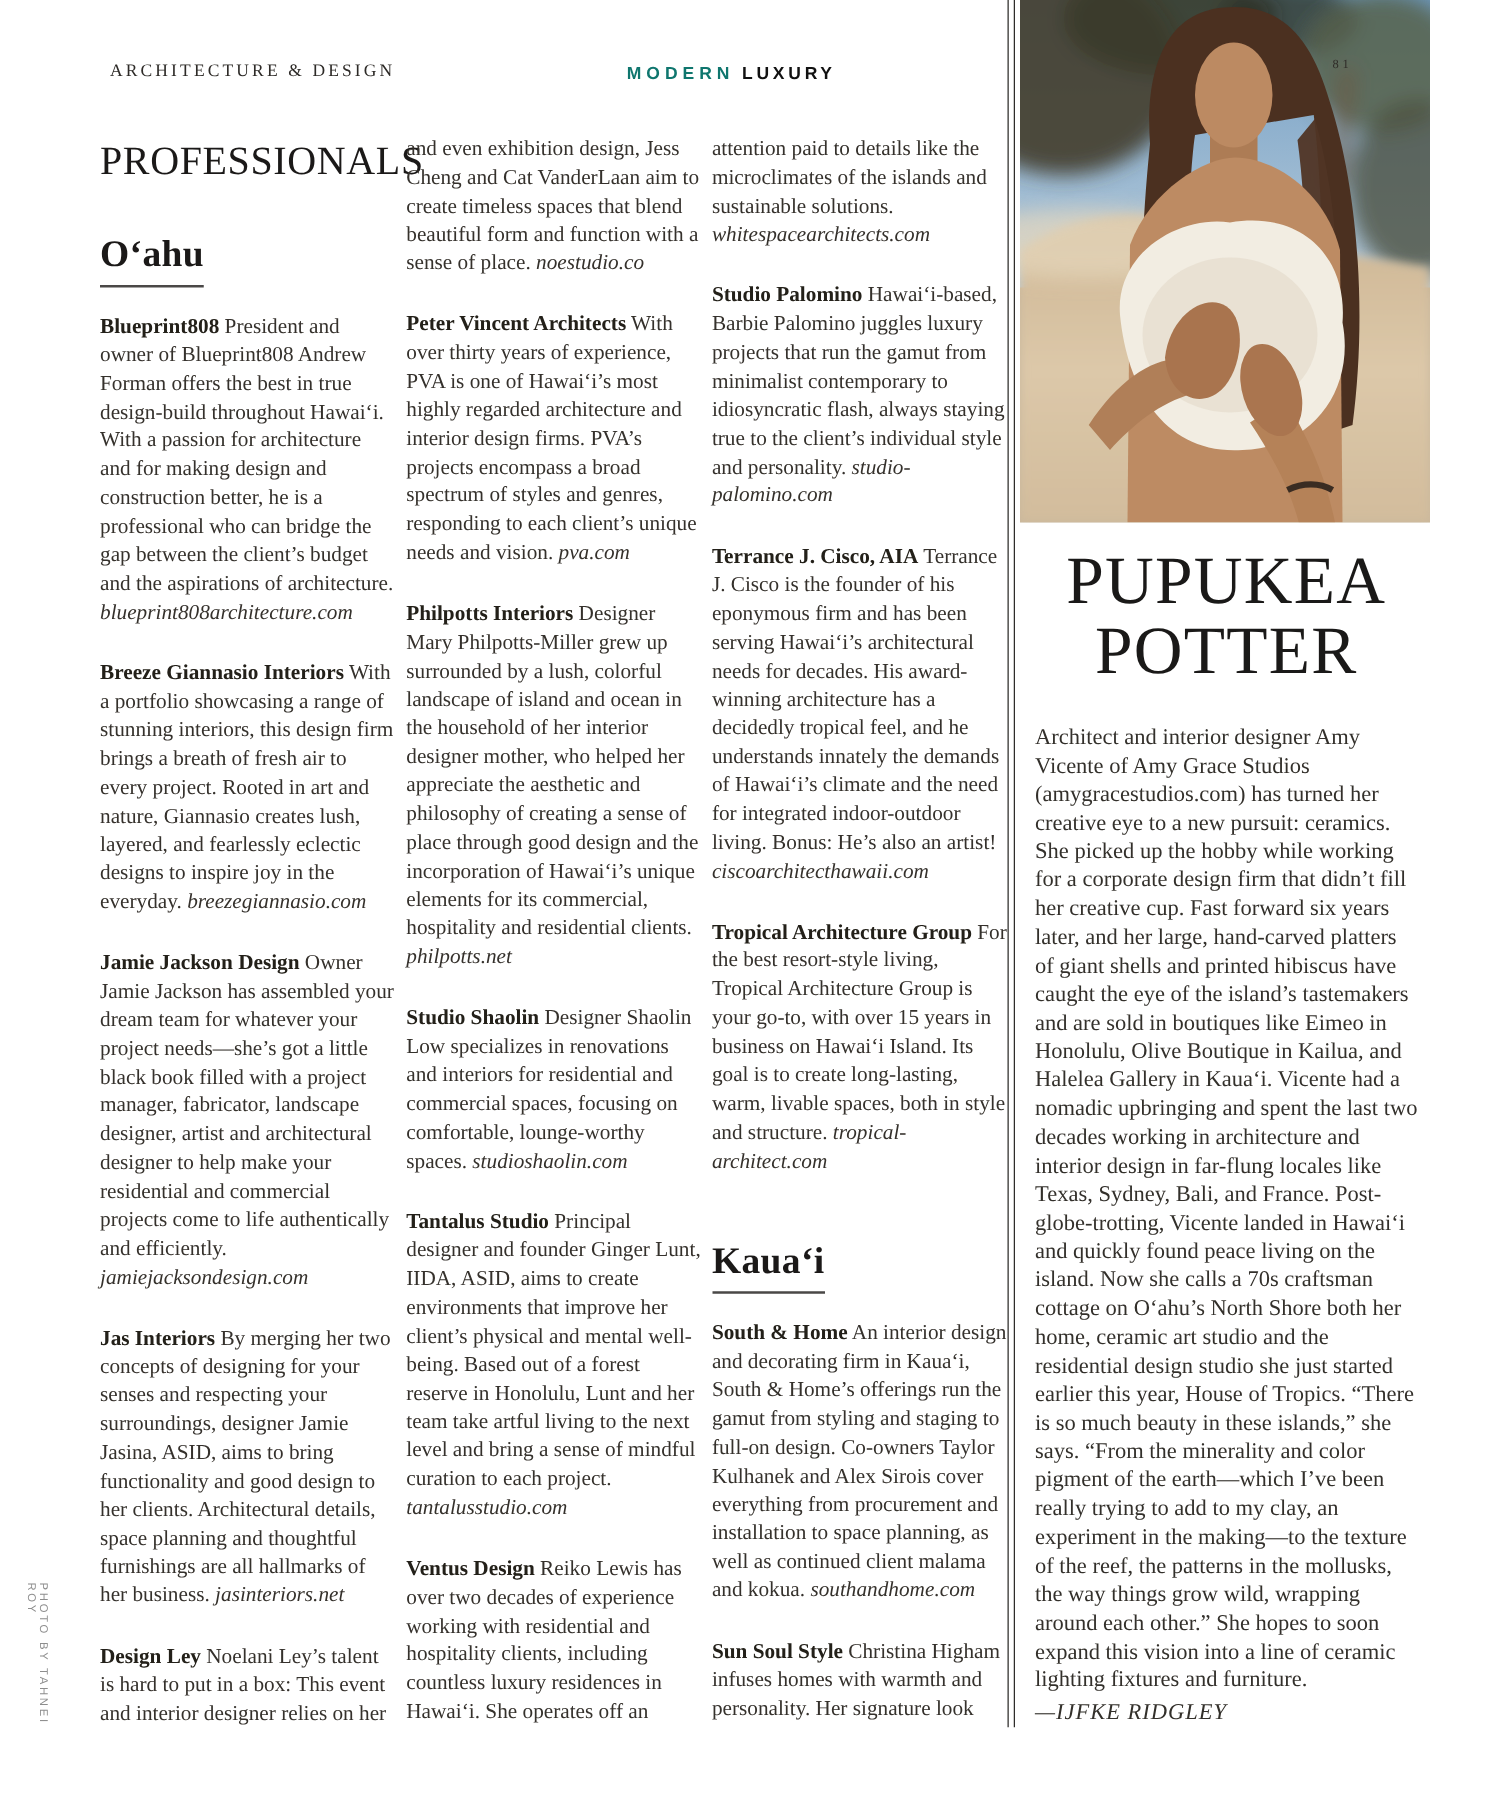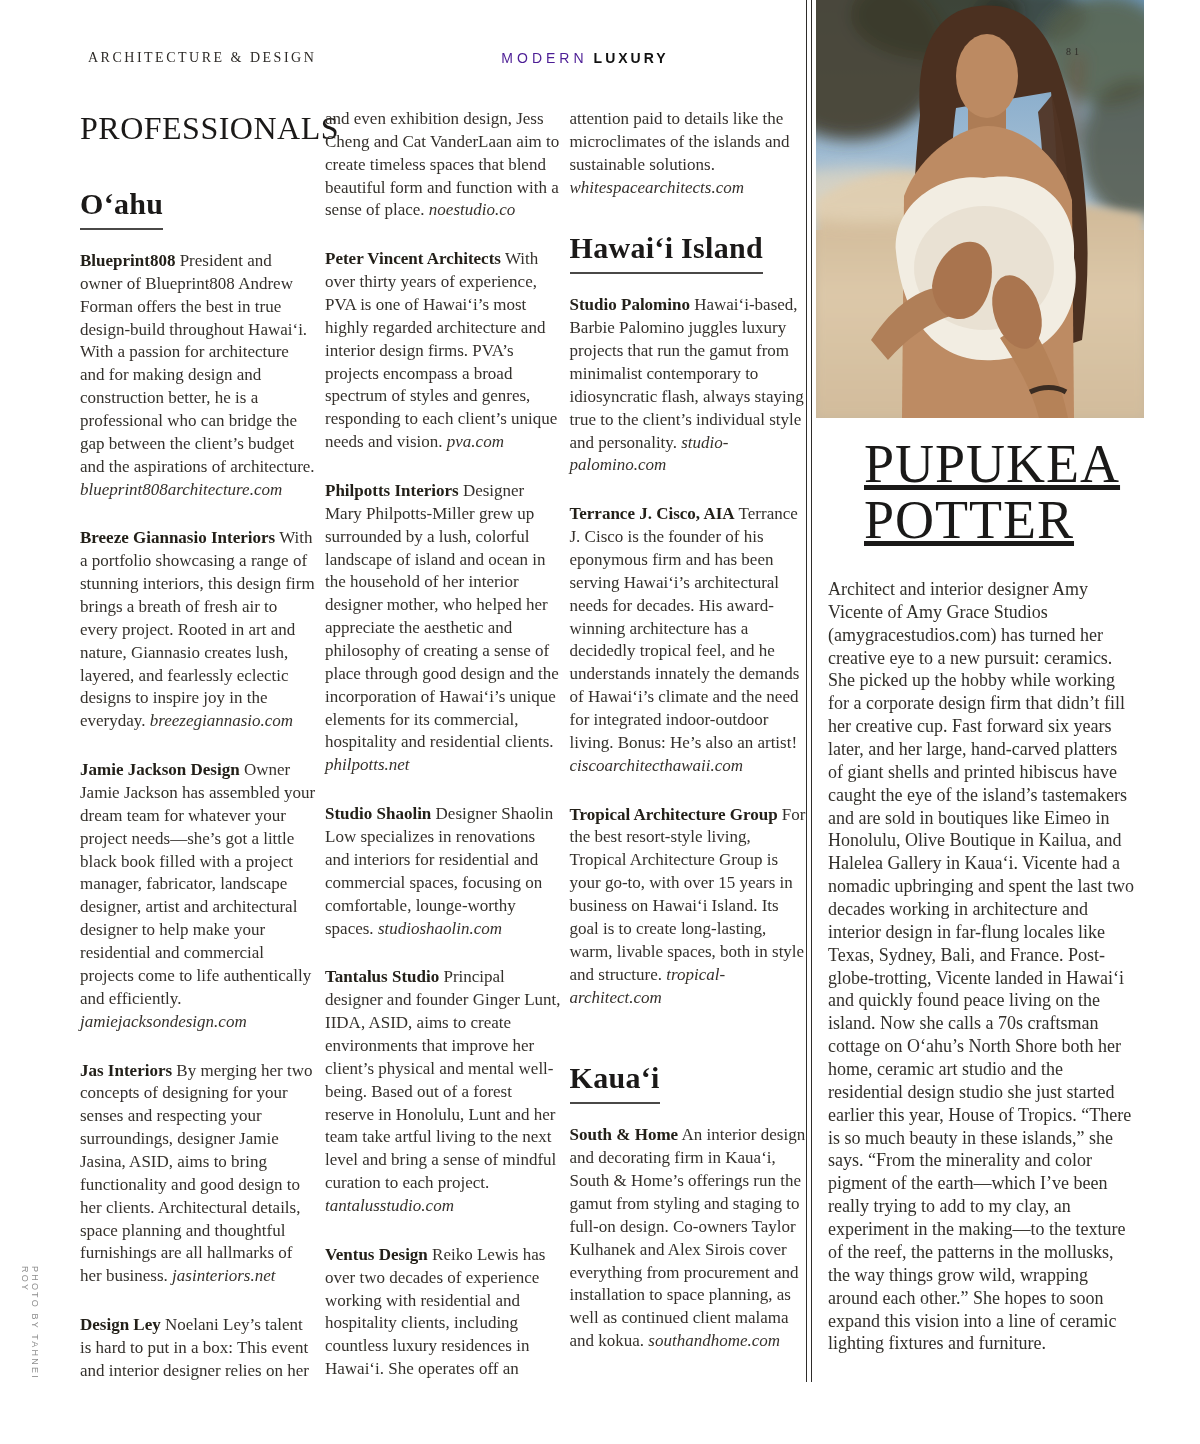--- a/index.html
+++ b/index.html
@@ -15,21 +15,21 @@
   
   .hdr-section {
     position: absolute; left: 88px; top: 50px;
     font-size: 14px; letter-spacing: 2.5px; color: #2d2a27;
     font-family: "Liberation Serif", serif;
   }
   .hdr-brand {
     position: absolute; left: 585px; top: 50px; transform: translateX(-50%);
     font-family: "Liberation Sans", sans-serif; font-size: 14px; white-space: nowrap;
   }
-  .hdr-brand .light { color: #4c1d95; letter-spacing: 4px; font-weight: 400; }
+  .hdr-brand .light { color: #0f766e; letter-spacing: 4px; font-weight: 700; }
   .hdr-brand .bold  { color: #111111; letter-spacing: 3px; font-weight: 700; margin-left: 6px; }
   .pagenum {
     position: absolute; left: 1066px; top: 46px;
     font-size: 10px; letter-spacing: 3px; color: #2f2c28; z-index: 5;
   }
   
   .photo-credit {
     position: absolute; left: 20px; top: 1266px;
     writing-mode: vertical-rl;
     font-family: "Liberation Sans", sans-serif;
@@ -62,23 +62,23 @@
   .vrule {
     position: absolute; left: 806px; top: 0; height: 1444px; width: 6px;
     border-left: 1.6px solid #2e2c2a; border-right: 1.6px solid #2e2c2a;
   }
   
   .photo {
     position: absolute; left: 816px; top: 0; width: 328px; height: 418px;
     overflow: hidden; background: #c8b79d;
   }
   .feature-headline {
-    position: absolute; left: 864px; top: 436px; width: 330px;
-    text-align: left; font-size: 54px; line-height: 1.04;
-    color: #1a1918; letter-spacing: 1px; font-weight: 400; text-decoration: underline;
+    position: absolute; left: 816px; top: 436px; width: 330px;
+    text-align: center; font-size: 54px; line-height: 1.04;
+    color: #1a1918; letter-spacing: 1px; font-weight: 400;
   }
   .feature-body {
     position: absolute; left: 828px; top: 578px; width: 308px;
     font-size: 18px; line-height: 1.27; color: #33302b;
   }
   .feature-byline {
     margin-top: 3px; font-style: italic; letter-spacing: 0.8px; color: #33302b;
   }
 </style>
 </head>
@@ -162,21 +162,20 @@
         <span class="ename">WhiteSpace Architects</span>
         <span class="ebody">For 40 years, WhiteSpace Architects has approached each Hawaiʻi architecture project—everything from hotels to public spaces to private homes—with special</span>
       </p>
     </div>
 
     <div class="col">
       <p class="entry">
         <span class="ebody">attention paid to details like the microclimates of the islands and sustainable solutions.</span>
         <span class="eurl">whitespacearchitects.com</span>
       </p>
-      <div><span class="region">Hawaiʻi Island</span></div>
       <p class="entry">
         <span class="ename">Studio Palomino</span>
         <span class="ebody">Hawaiʻi-based, Barbie Palomino juggles luxury projects that run the gamut from minimalist contemporary to idiosyncratic flash, always staying true to the client’s individual style and personality.</span>
         <span class="eurl">studio-palomino.com</span>
       </p>
       <p class="entry">
         <span class="ename">Terrance J. Cisco, AIA</span>
         <span class="ebody">Terrance J. Cisco is the founder of his eponymous firm and has been serving Hawaiʻi’s architectural needs for decades. His award-winning architecture has a decidedly tropical feel, and he understands innately the demands of Hawaiʻi’s climate and the need for integrated indoor-outdoor living. Bonus: He’s also an artist!</span>
         <span class="eurl">ciscoarchitecthawaii.com</span>
       </p>
@@ -247,15 +246,16 @@
       </g>
     </svg>
   </div>
 
   <div class="feature-headline">
     <div>PUPUKEA</div>
     <div>POTTER</div>
   </div>
   <div class="feature-body">
     <span>Architect and interior designer Amy Vicente of Amy Grace Studios (amygracestudios.com) has turned her creative eye to a new pursuit: ceramics. She picked up the hobby while working for a corporate design firm that didn’t fill her creative cup. Fast forward six years later, and her large, hand-carved platters of giant shells and printed hibiscus have caught the eye of the island’s tastemakers and are sold in boutiques like Eimeo in Honolulu, Olive Boutique in Kailua, and Halelea Gallery in Kauaʻi. Vicente had a nomadic upbringing and spent the last two decades working in architecture and interior design in far-flung locales like Texas, Sydney, Bali, and France. Post-globe-trotting, Vicente landed in Hawaiʻi and quickly found peace living on the island. Now she calls a 70s craftsman cottage on Oʻahu’s North Shore both her home, ceramic art studio and the residential design studio she just started earlier this year, House of Tropics. “There is so much beauty in these islands,” she says. “From the minerality and color pigment of the earth—which I’ve been really trying to add to my clay, an experiment in the making—to the texture of the reef, the patterns in the mollusks, the way things grow wild, wrapping around each other.” She hopes to soon expand this vision into a line of ceramic lighting fixtures and furniture.</span>
+    <div class="feature-byline">—IJFKE RIDGLEY</div>
   </div>
 
 </div>
 
 </body></html>

